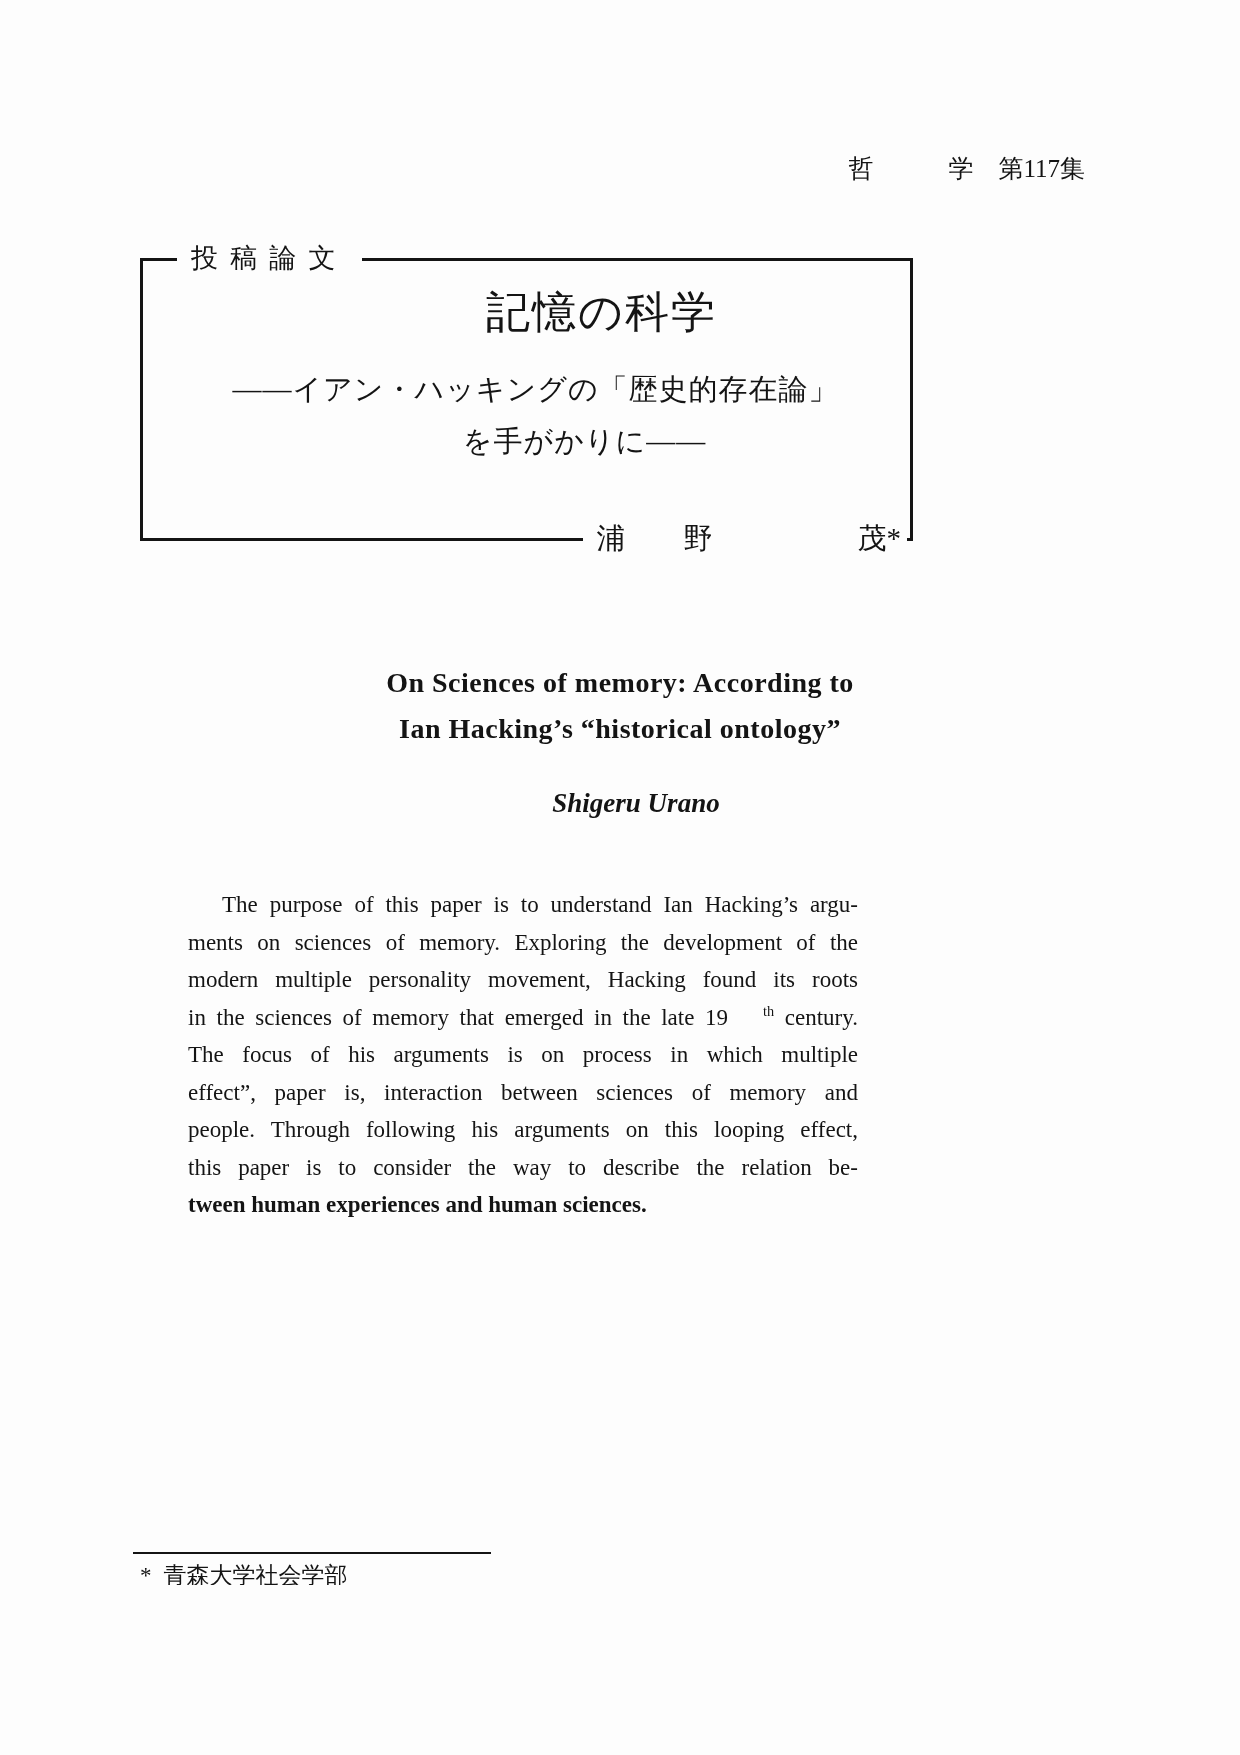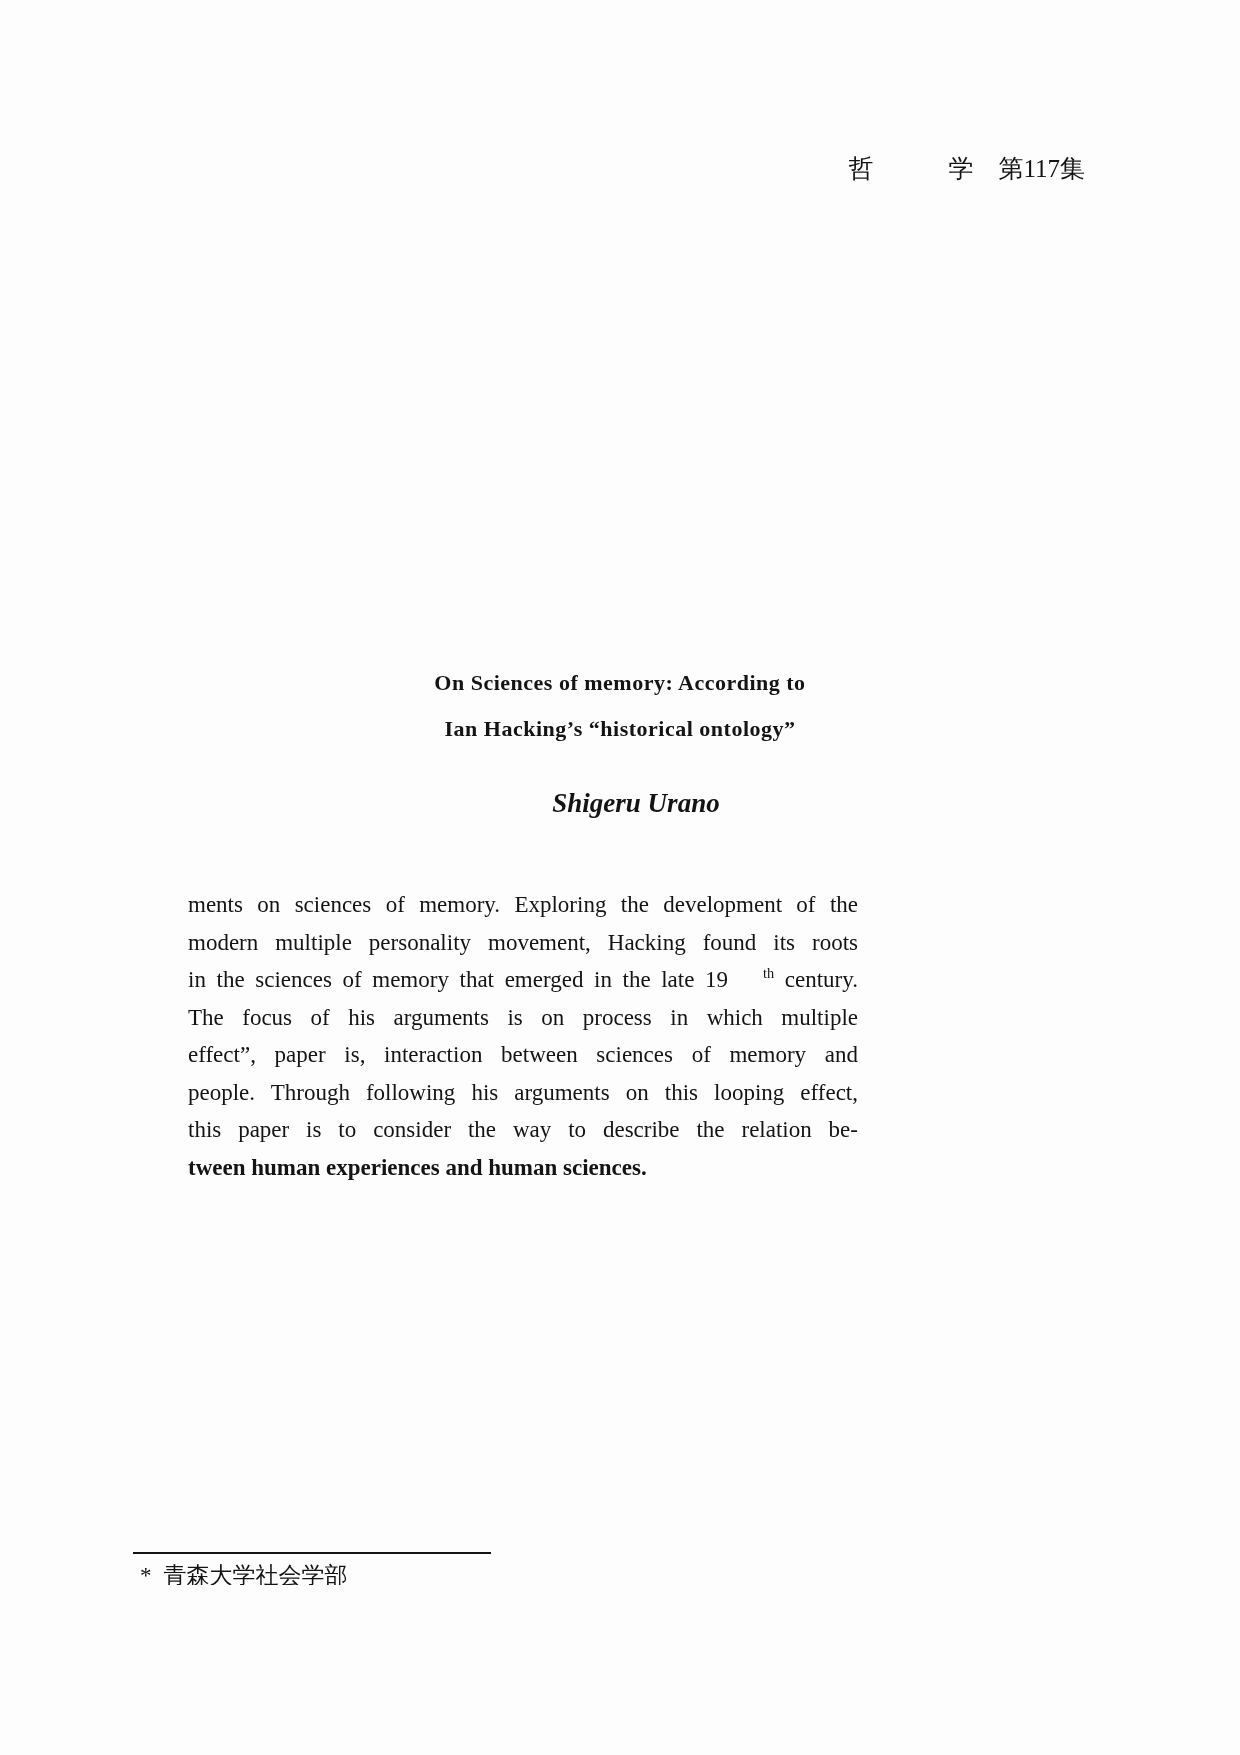--- a/index.html
+++ b/index.html
@@ -85,21 +85,21 @@
   }
 
   
   .english-title {
     position: absolute;
     top: 660px;
     left: 0;
     width: 100%;
     text-align: center;
     font-weight: bold;
-    font-size: 22px;
+    font-size: 28px;
     line-height: 46px;
     letter-spacing: 0.5px;
   }
   .author-en {
     position: absolute;
     top: 788px;
     left: 16px;
     width: 100%;
     text-align: center;
     font-weight: bold;
@@ -158,29 +158,37 @@
     letter-spacing: 3px;
   }
 </style>
 </head>
 <body>
 
 <div class="page">
 
   <div class="journal-header">哲　　　学　第117集</div>
 
+  <div class="title-box">
+    <div class="category-label">投稿論文</div>
+    <h1 class="main-title">記憶の科学</h1>
+    <div class="subtitle-line1">——イアン・ハッキングの「歴史的存在論」</div>
+    <div class="subtitle-line2">を手がかりに——</div>
+    <div class="author-ja">浦　　野　　　　　茂*</div>
+  </div>
 
   <div class="english-title">
     <div>On Sciences of memory: According to</div>
     <div>Ian Hacking’s “historical ontology”</div>
   </div>
 
   <div class="author-en">Shigeru Urano</div>
 
   <div class="abstract" id="abstract">
+      <div class="abs-line first"><span>The purpose of this paper is to understand Ian Hacking’s argu-</span></div>
       <div class="abs-line"><span>ments on sciences of memory. Exploring the development of the</span></div>
       <div class="abs-line"><span>modern multiple personality movement, Hacking found its roots</span></div>
       <div class="abs-line"><span>in the sciences of memory that emerged in the late 19</span><sup>th</sup><span> century.</span></div>
       <div class="abs-line"><span>The focus of his arguments is on process in which multiple</span></div>
       <div class="abs-line"><span>effect”, paper is, interaction between sciences of memory and</span></div>
       <div class="abs-line"><span>people. Through following his arguments on this looping effect,</span></div>
       <div class="abs-line"><span>this paper is to consider the way to describe the relation be-</span></div>
       <div class="abs-line last"><span>tween human experiences and human sciences.</span></div>
     </div>
 

